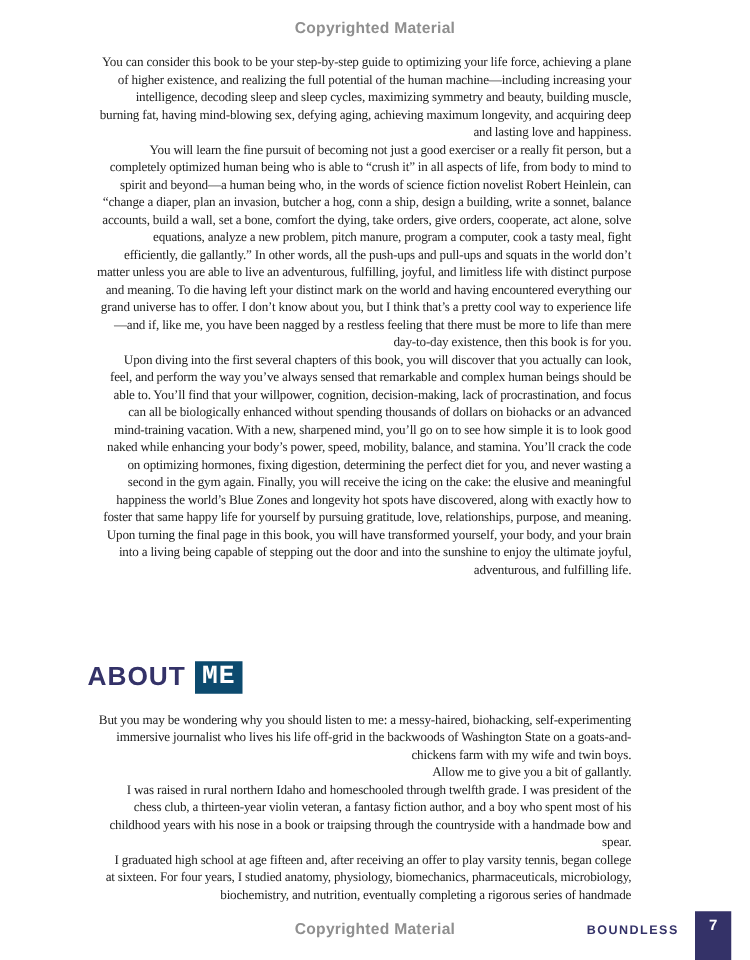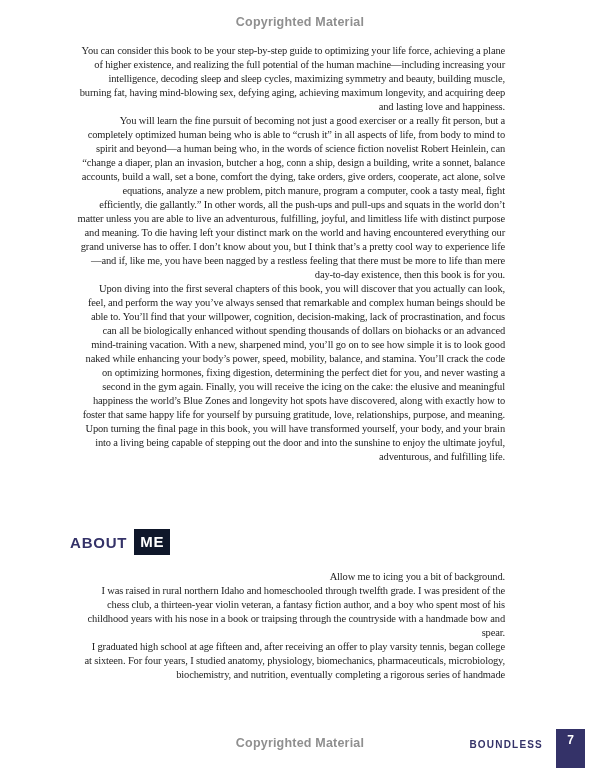--- a/index.html
+++ b/index.html
@@ -41,32 +41,33 @@
   .bodytext p:first-child { text-indent: 0; }
   .section-heading {
     position: absolute;
     top: 529px;
     left: 70px;
     margin: 0;
     display: flex;
     align-items: center;
     font-family: "Liberation Sans", sans-serif;
     font-weight: bold;
-    font-size: 15px;
+    font-size: 21px;
     letter-spacing: 0.8px;
     color: #343268;
     justify-content: space-between;
   }
   .section-heading .hl {
     display: inline-block;
     margin-left: 7px;
-    background: #0f172a;
+    background: #0c4a6e;
     color: #ffffff;
     padding: 2px 6px 3px 6px;
     line-height: 21px;
+    font-family: Liberation Mono, monospace;
   }
   .book-title {
     position: absolute;
     top: 739px;
     right: 57px;
     font-family: "Liberation Sans", sans-serif;
     font-weight: bold;
     font-size: 10px;
     letter-spacing: 1.2px;
     color: #343268;
@@ -101,21 +102,22 @@
     <p>You will learn the fine pursuit of becoming not just a good exerciser or a really fit person, but a completely optimized human being who is able to “crush it” in all aspects of life, from body to mind to spirit and beyond—a human being who, in the words of science fiction novelist Robert Heinlein, can “change a diaper, plan an invasion, butcher a hog, conn a ship, design a building, write a sonnet, balance accounts, build a wall, set a bone, comfort the dying, take orders, give orders, cooperate, act alone, solve equations, analyze a new problem, pitch manure, program a computer, cook a tasty meal, fight efficiently, die gallantly.” In other words, all the push-ups and pull-ups and squats in the world don’t matter unless you are able to live an adventurous, fulfilling, joyful, and limitless life with distinct purpose and meaning. To die having left your distinct mark on the world and having encountered everything our grand universe has to offer. I don’t know about you, but I think that’s a pretty cool way to experience life—and if, like me, you have been nagged by a restless feeling that there must be more to life than mere day-to-day existence, then this book is for you.</p>
     <p>Upon diving into the first several chapters of this book, you will discover that you actually can look, feel, and perform the way you’ve always sensed that remarkable and complex human beings should be able to. You’ll find that your willpower, cognition, decision-making, lack of procrastination, and focus can all be biologically enhanced without spending thousands of dollars on biohacks or an advanced mind-training vacation. With a new, sharpened mind, you’ll go on to see how simple it is to look good naked while enhancing your body’s power, speed, mobility, balance, and stamina. You’ll crack the code on optimizing hormones, fixing digestion, determining the perfect diet for you, and never wasting a second in the gym again. Finally, you will receive the icing on the cake: the elusive and meaningful happiness the world’s Blue Zones and longevity hot spots have discovered, along with exactly how to foster that same happy life for yourself by pursuing gratitude, love, relationships, purpose, and meaning. Upon turning the final page in this book, you will have transformed yourself, your body, and your brain into a living being capable of stepping out the door and into the sunshine to enjoy the ultimate joyful, adventurous, and fulfilling life.</p>
   </div>
 
   <h2 class="section-heading">
     <span>ABOUT</span>
     <span class="hl">ME</span>
   </h2>
 
   <div class="bodytext block-2">
-    <p>Allow me to icing you a bit of background.</p>
+    <p>But you may be wondering why you should listen to me: a messy-haired, biohacking, self-experimenting immersive journalist who lives his life off-grid in the backwoods of Washington State on a goats-and-chickens farm with my wife and twin boys.</p>
+    <p>Allow me to give you a bit of gallantly.</p>
     <p>I was raised in rural northern Idaho and homeschooled through twelfth grade. I was president of the chess club, a thirteen-year violin veteran, a fantasy fiction author, and a boy who spent most of his childhood years with his nose in a book or traipsing through the countryside with a handmade bow and spear.</p>
     <p>I graduated high school at age fifteen and, after receiving an offer to play varsity tennis, began college at sixteen. For four years, I studied anatomy, physiology, biomechanics, pharmaceuticals, microbiology, biochemistry, and nutrition, eventually completing a rigorous series of handmade</p>
   </div>
 
   <div class="copyright bottom">Copyrighted Material</div>
 
   <div class="book-title">BOUNDLESS</div>
 
   <div class="page-badge">
     <span class="num">7</span>

